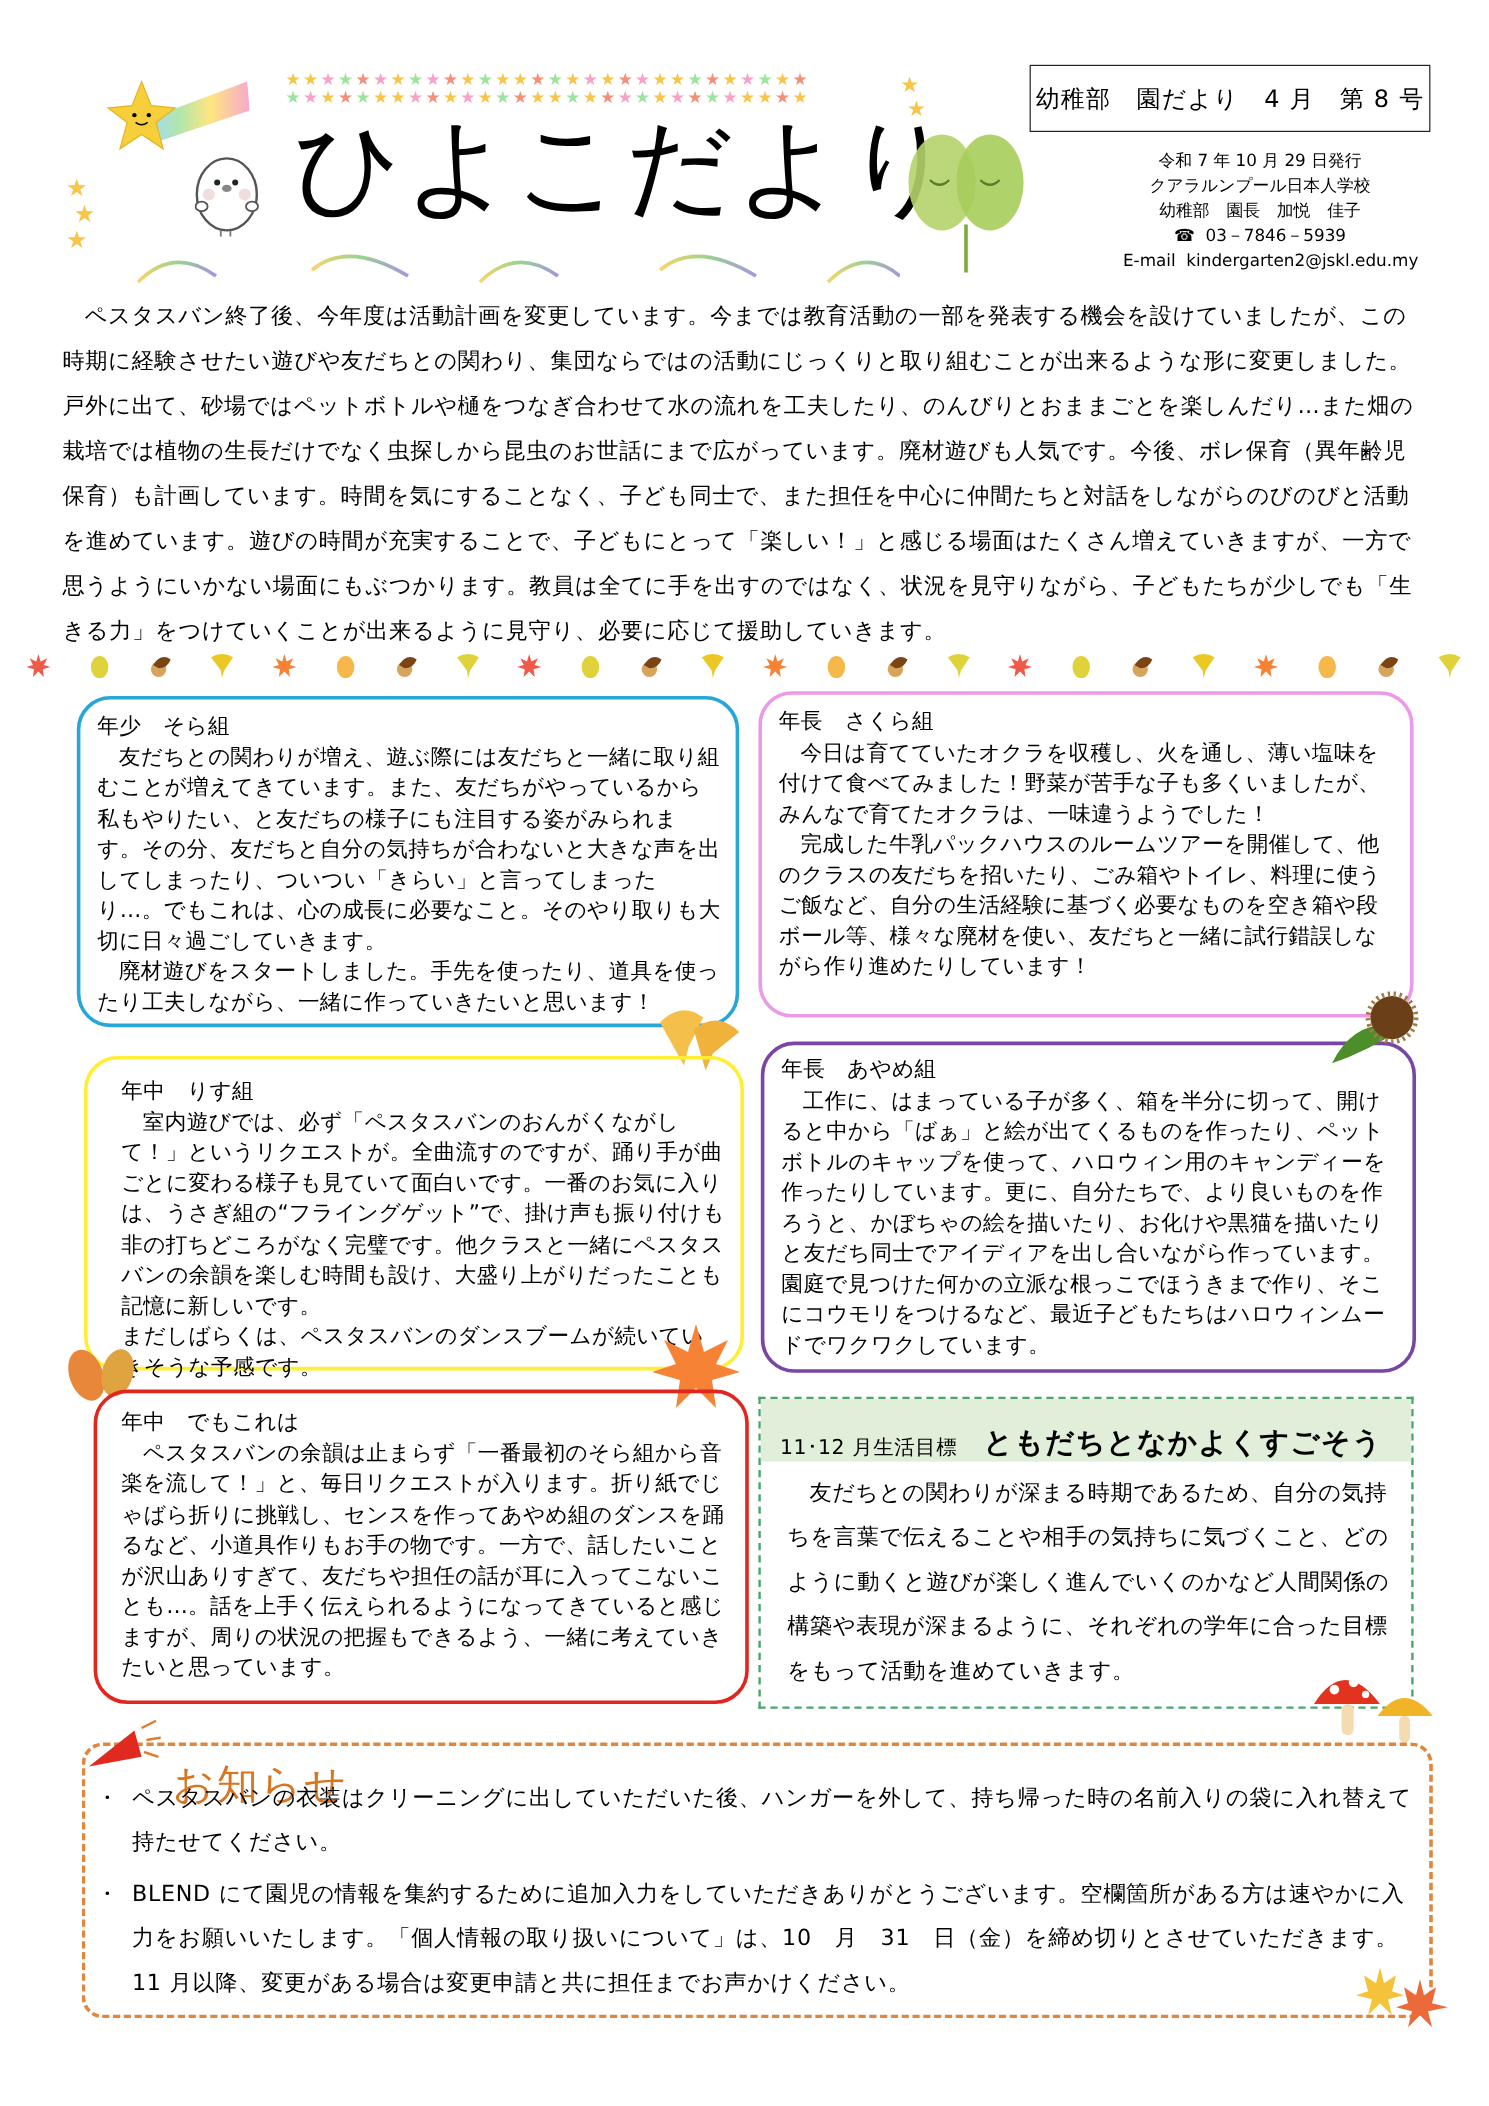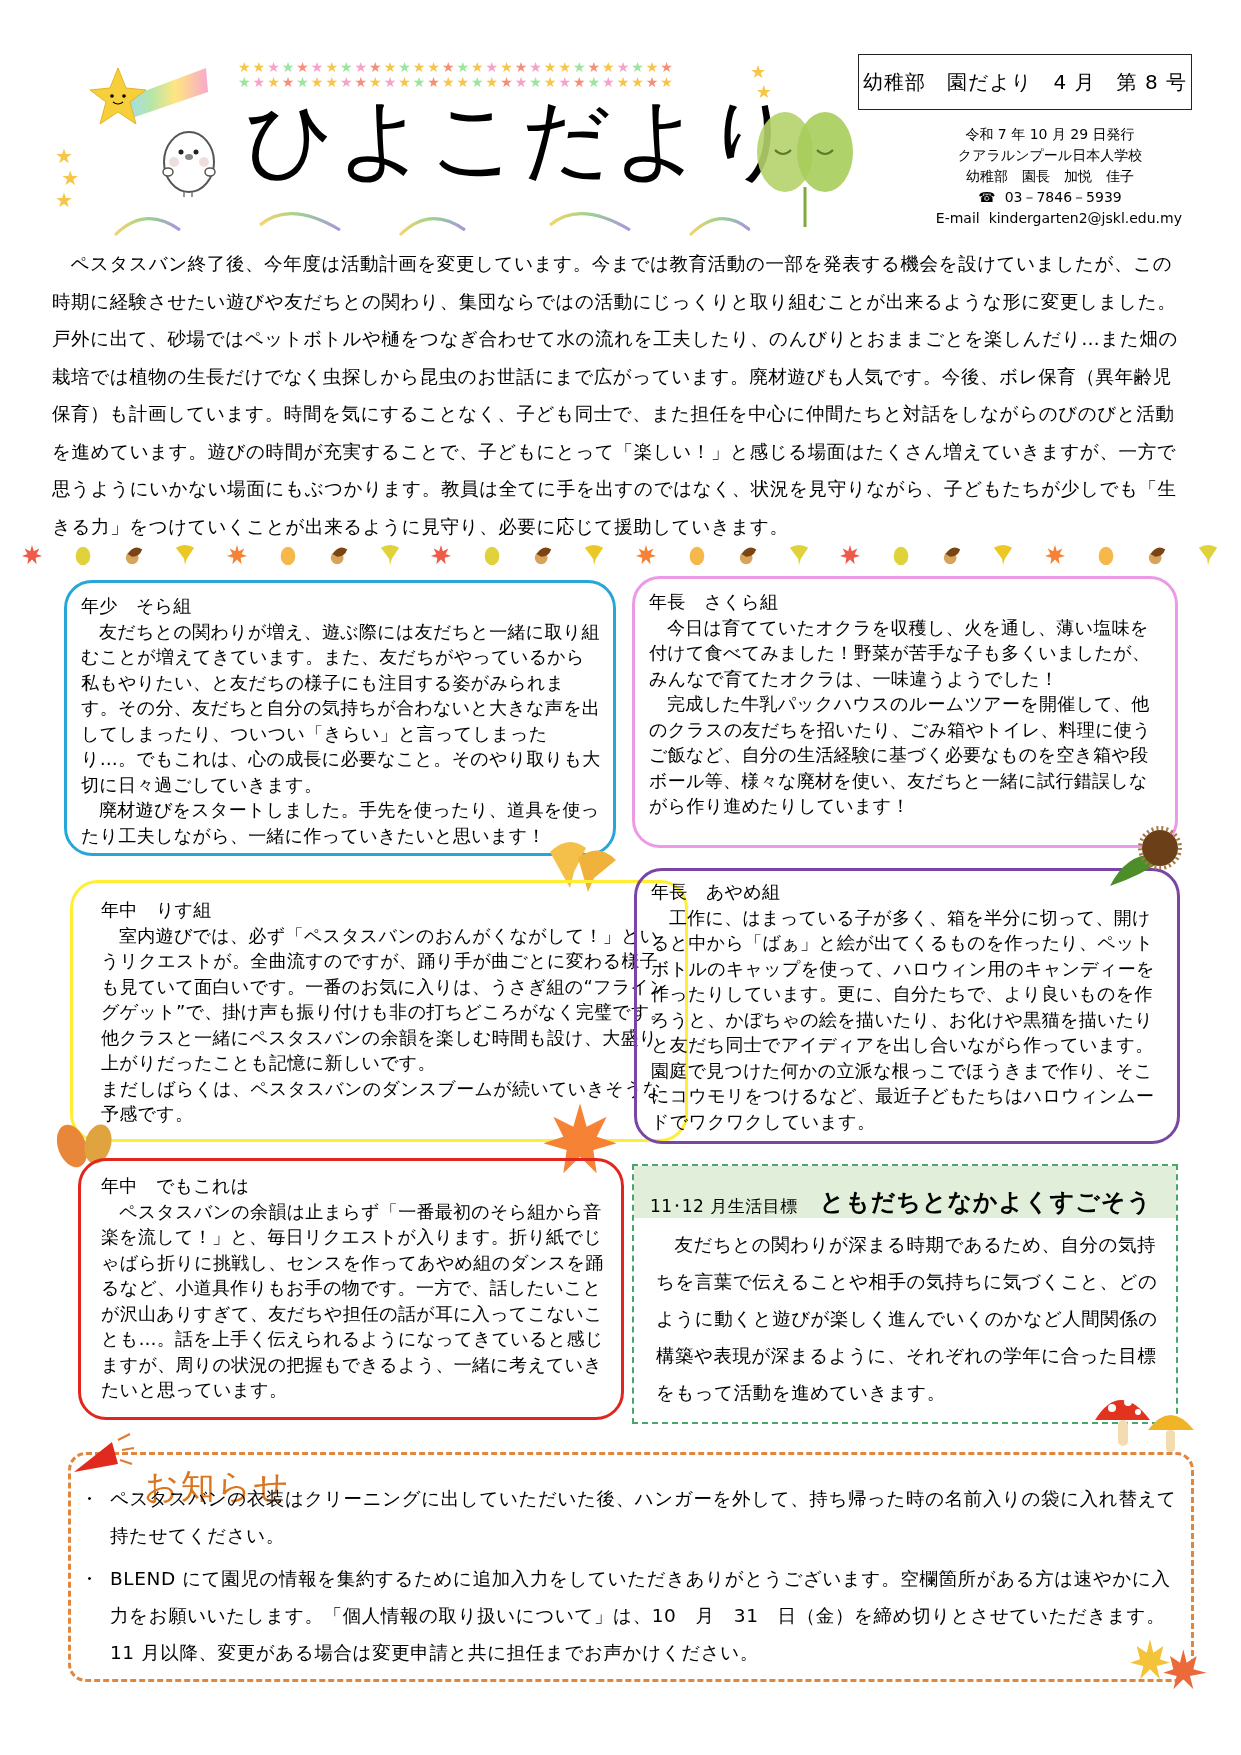--- a/index.html
+++ b/index.html
@@ -23,21 +23,21 @@
   .leaf-border{left:20px;top:540px;width:1200px;height:30px;display:flex;justify-content:space-between;align-items:center;}
   .leaf{width:24px;height:22px;}
   
   .box{position:absolute;box-sizing:border-box;border-radius:28px;padding:10px 12px 4px 14px;
        font-size:18px;line-height:25.5px;letter-spacing:0.3px;}
   .box .h{display:block;}
   .box p{margin:0;text-indent:1em;}
   .box p.ni{text-indent:0;}
   .b-sora{left:64px;top:580px;width:552px;height:276px;border:3.5px solid #27a6d9;}
   .b-sakura{left:632px;top:576px;width:546px;height:272px;border:3.5px solid #ec9ae7;}
-  .b-risu{left:70px;top:880px;width:618px;height:262px;border:3.5px solid #ffee33;}
+  .b-risu{left:70px;top:880px;width:550px;height:262px;border:3.5px solid #ffee33;}
   .b-ayame{left:634px;top:868px;width:546px;height:276px;border:3.5px solid #7a46a6;}
   .b-usagi{left:78px;top:1158px;width:546px;height:262px;border:3.5px solid #e1261f;}
   .goal{left:632px;top:1164px;width:546px;height:260px;border:2px dashed #4aa56a;box-sizing:border-box;}
   .goal-head{height:52px;background:#e1eed9;display:flex;align-items:flex-end;padding-left:16px;}
   .goal-label{font-size:17px;letter-spacing:0.5px;margin-right:22px;}
   .goal-title{font-size:24px;font-weight:bold;letter-spacing:1px;}
   .goal-body{padding:8px 10px 0 22px;font-size:18.5px;line-height:37px;letter-spacing:0.5px;text-indent:1em;}
   
   .notice{left:68px;top:1452px;width:1126px;height:230px;border:3px dashed #e0863d;border-radius:18px;box-sizing:border-box;}
   .notice-title{left:138px;top:1424px;font-size:34px;color:#d9741f;background:#fff;padding:0 6px;letter-spacing:2px;margin-top:40px;}

